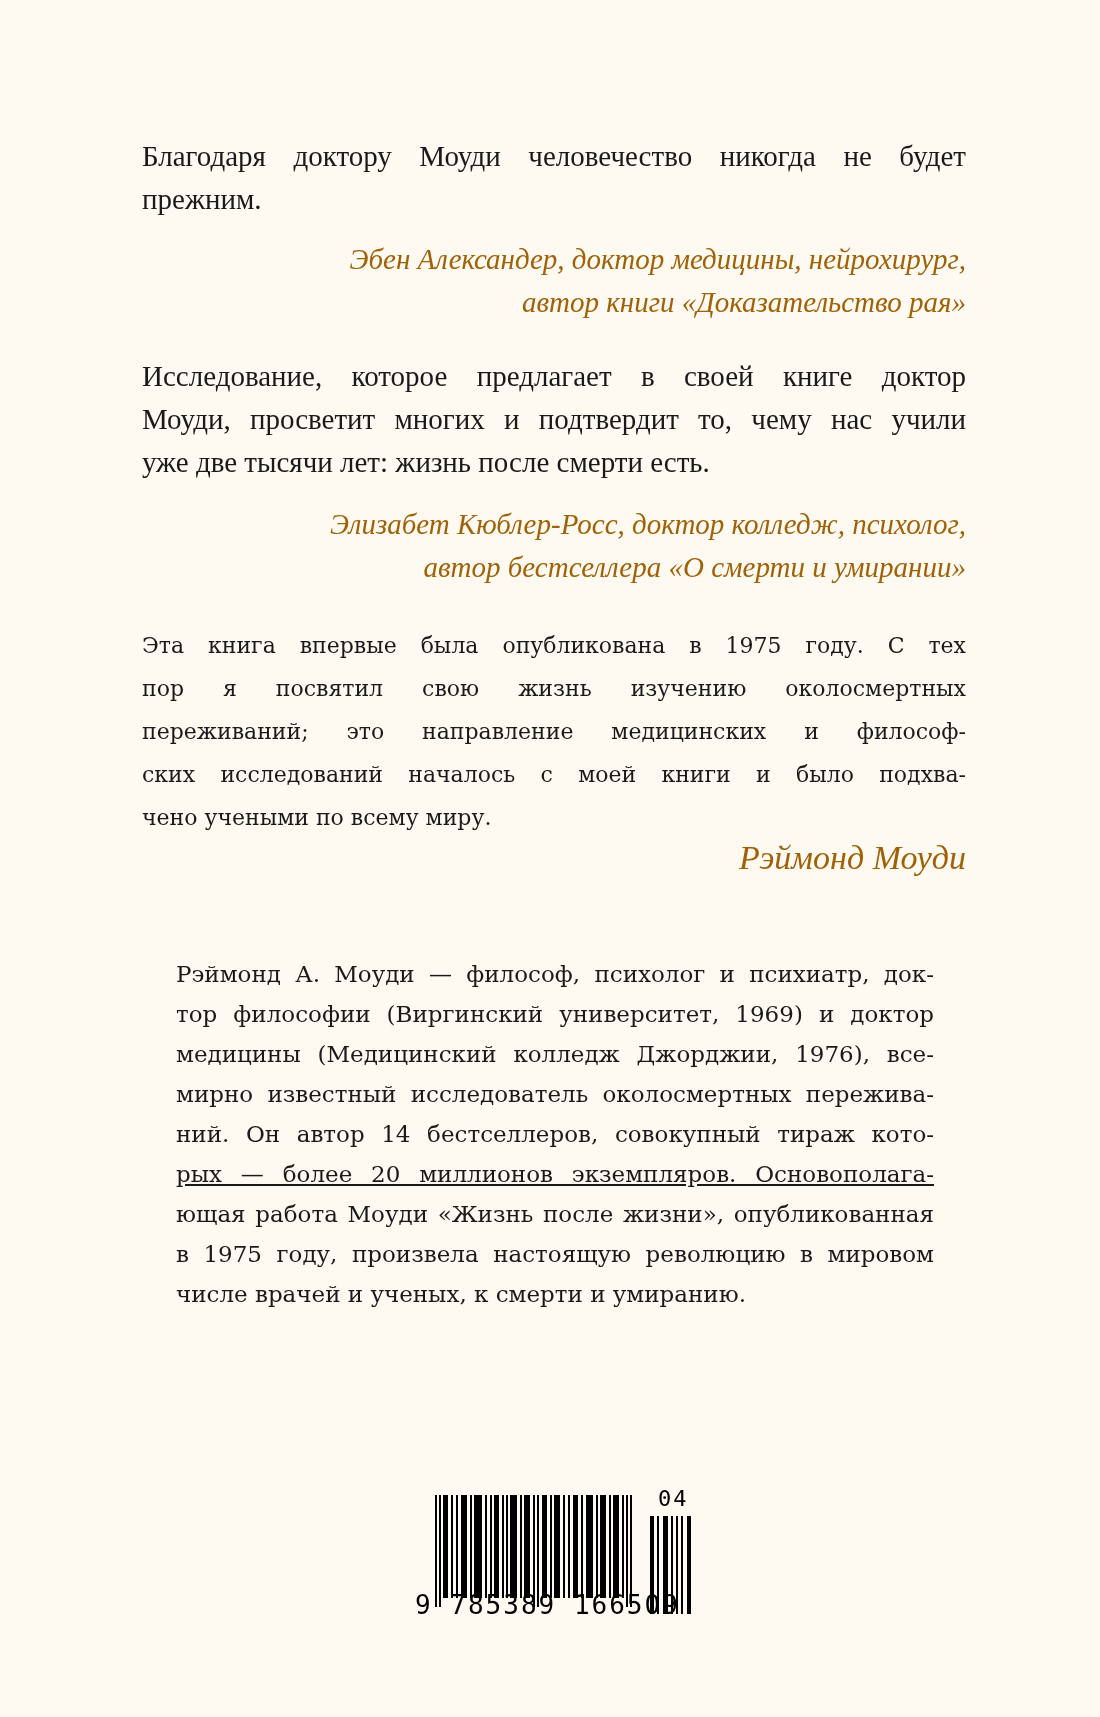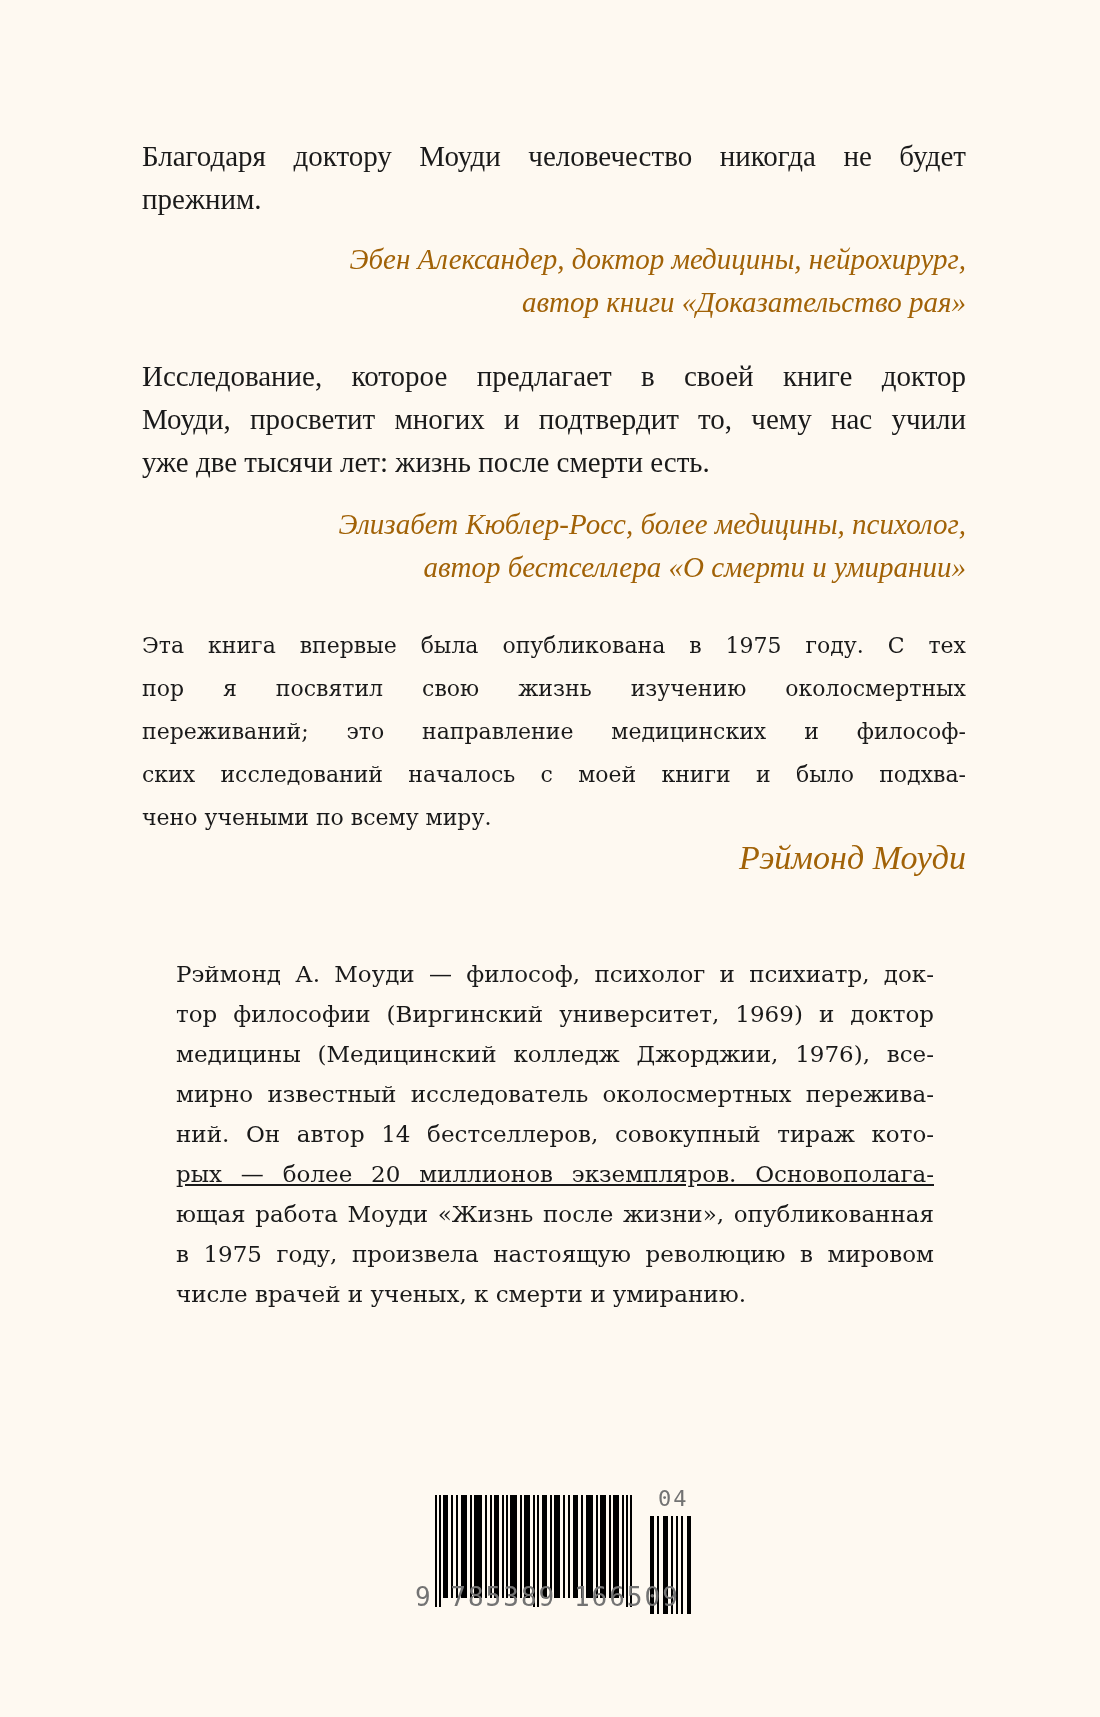--- a/index.html
+++ b/index.html
@@ -6,41 +6,41 @@
   body { width:1100px; height:1717px; background:#fef9f1; position:relative; overflow:hidden;
          font-family:"Liberation Serif","DejaVu Serif",serif; color:#1a1a1a; }
   .body-text { font-size:29px; }
   .quote-attr { font-style:italic; font-size:29px; color:#a16207; text-align:right; right:134px; }
   .bio { font-size:26px; }
   .block { position:absolute; }
   .block .row { display:block; white-space:nowrap; height:43px; line-height:43px; }
   .bio-block .row { height:40px; line-height:40px; }
   .barcode { position:absolute; left:425px; top:1490px; width:280px; height:130px; }
   .barcode svg { display:block; }
-  .bc-digits { position:absolute; font-family:"DejaVu Sans Mono","Liberation Mono",monospace; font-size:26px; color:#737373; letter-spacing:2px; }
+  .bc-digits { position:absolute; font-family:"DejaVu Sans Mono","Liberation Mono",monospace; font-size:26px; color:#000000; letter-spacing:2px; }
 </style>
 </head>
 <body>
 
 <div class="block body-text" style="left:142px; top:135px; width:824px;">
   <span class="row justify" style="text-align:justify;text-align-last:justify;">Благодаря доктору Моуди человечество никогда не будет</span>
   <span class="row">прежним.</span>
 </div>
 <div class="block quote-attr" style="top:238px; width:800px;">
   <span class="row">Эбен Александер, доктор медицины, нейрохирург,</span>
   <span class="row">автор книги «Доказательство рая»</span>
 </div>
 
 <div class="block body-text" style="left:142px; top:355px; width:824px;">
   <span class="row" style="text-align:justify;text-align-last:justify;">Исследование, которое предлагает в своей книге доктор</span>
   <span class="row" style="text-align:justify;text-align-last:justify;">Моуди, просветит многих и подтвердит то, чему нас учили</span>
   <span class="row">уже две тысячи лет: жизнь после смерти есть.</span>
 </div>
 <div class="block quote-attr" style="top:503px; width:800px;">
-  <span class="row">Элизабет Кюблер-Росс, более медицины, психолог,</span>
+  <span class="row">Элизабет Кюблер-Росс, доктор колледж, психолог,</span>
   <span class="row">автор бестселлера «О смерти и умирании»</span>
 </div>
 
 <div class="block body-text" style="left:142px; top:624px; width:824px; font-family:'DejaVu Serif','Liberation Serif',serif; font-size:22px;">
   <span class="row" style="text-align:justify;text-align-last:justify;">Эта книга впервые была опубликована в 1975 году. С тех</span>
   <span class="row" style="text-align:justify;text-align-last:justify;">пор я посвятил свою жизнь изучению околосмертных</span>
   <span class="row" style="text-align:justify;text-align-last:justify;">переживаний; это направление медицинских и философ-</span>
   <span class="row" style="text-align:justify;text-align-last:justify;">ских исследований началось с моей книги и было подхва-</span>
   <span class="row">чено учеными по всему миру.</span>
 </div>
@@ -99,15 +99,15 @@
 
       <rect x="225" y="26" width="4" height="98"></rect>
       <rect x="232" y="26" width="2" height="98"></rect>
       <rect x="238" y="26" width="5" height="98"></rect>
       <rect x="246" y="26" width="2" height="98"></rect>
       <rect x="251" y="26" width="2" height="98"></rect>
       <rect x="256" y="26" width="2" height="98"></rect>
       <rect x="262" y="26" width="4" height="98"></rect>
     </g>
   </svg>
-  <span class="bc-digits" style="left:-10px; top:92px;text-align:center;">9 785389 166509</span>
+  <span class="bc-digits" style="left:-10px; top:100px;text-align:center;">9 785389 166509</span>
   <span class="bc-digits" style="left:233px; top:-4px; font-size:22px;">04</span>
 </div>
 
 </body></html>

